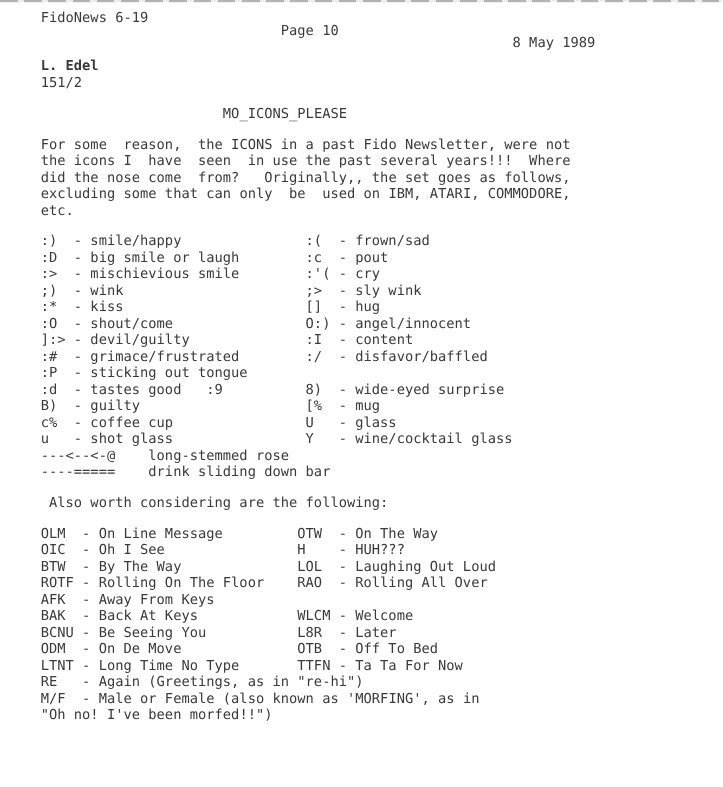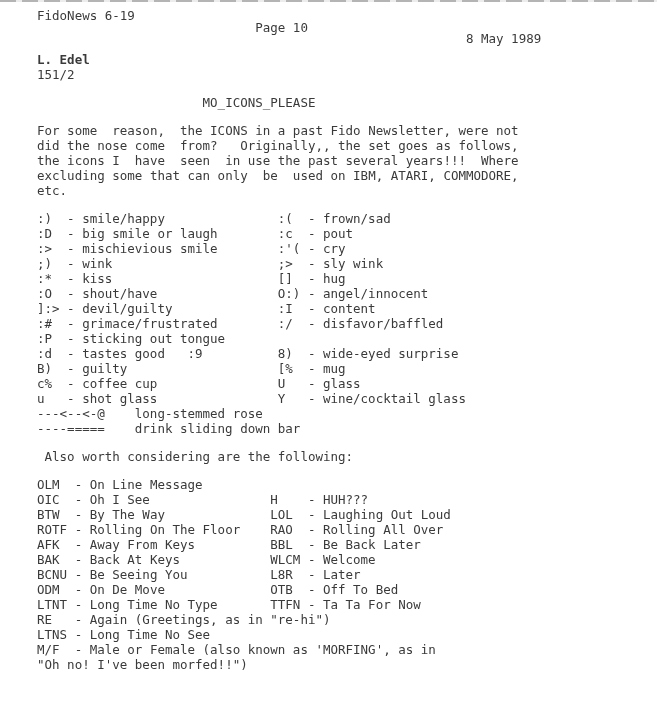--- a/index.html
+++ b/index.html
@@ -39,53 +39,52 @@
 <div class="doc">
 
   <div class="row"><span>FidoNews 6-19</span><span class="pos29">Page 10</span><span class="pos57">8 May 1989</span></div>
 
   <div class="line gap2">L. Edel</div>
   <div class="line">151/2</div>
 
   <div class="line gap1"><span class="indent22">MO_ICONS_PLEASE</span></div>
 
   <div class="line gap1">For some  reason,  the ICONS in a past Fido Newsletter, were not</div>
+  <div class="line">the icons I  have  seen  in use the past several years!!!  Where</div>
   <div class="line">did the nose come  from?   Originally,, the set goes as follows,</div>
-  <div class="line">the icons I  have  seen  in use the past several years!!!  Where</div>
   <div class="line">excluding some that can only  be  used on IBM, ATARI, COMMODORE,</div>
   <div class="line">etc.</div>
 
   <div class="row gap1"><span class="sym">:)</span><span class="dash">-</span><span class="desc">smile/happy</span><span class="rcol"><span class="sym">:(</span><span class="dash">-</span><span class="desc">frown/sad</span></span></div>
   <div class="row"><span class="sym">:D</span><span class="dash">-</span><span class="desc">big smile or laugh</span><span class="rcol"><span class="sym">:c</span><span class="dash">-</span><span class="desc">pout</span></span></div>
   <div class="row"><span class="sym">:&gt;</span><span class="dash">-</span><span class="desc">mischievious smile</span><span class="rcol"><span class="sym">:'(</span><span class="dash">-</span><span class="desc">cry</span></span></div>
   <div class="row"><span class="sym">;)</span><span class="dash">-</span><span class="desc">wink</span><span class="rcol"><span class="sym">;&gt;</span><span class="dash">-</span><span class="desc">sly wink</span></span></div>
   <div class="row"><span class="sym">:*</span><span class="dash">-</span><span class="desc">kiss</span><span class="rcol"><span class="sym">[]</span><span class="dash">-</span><span class="desc">hug</span></span></div>
-  <div class="row"><span class="sym">:O</span><span class="dash">-</span><span class="desc">shout/have</span><span class="rcol"><span class="sym">O:)</span><span class="dash">-</span><span class="desc">angel/innocent</span></span></div>
+  <div class="row"><span class="sym">:O</span><span class="dash">-</span><span class="desc">shout/come</span><span class="rcol"><span class="sym">O:)</span><span class="dash">-</span><span class="desc">angel/innocent</span></span></div>
   <div class="row"><span class="sym">]:&gt;</span><span class="dash">-</span><span class="desc">devil/guilty</span><span class="rcol"><span class="sym">:I</span><span class="dash">-</span><span class="desc">content</span></span></div>
   <div class="row"><span class="sym">:#</span><span class="dash">-</span><span class="desc">grimace/frustrated</span><span class="rcol"><span class="sym">:/</span><span class="dash">-</span><span class="desc">disfavor/baffled</span></span></div>
   <div class="row"><span class="sym">:P</span><span class="dash">-</span><span class="desc">sticking out tongue</span></div>
   <div class="row"><span class="sym">:d</span><span class="dash">-</span><span class="desc">tastes good   :9</span><span class="rcol"><span class="sym">8)</span><span class="dash">-</span><span class="desc">wide-eyed surprise</span></span></div>
   <div class="row"><span class="sym">B)</span><span class="dash">-</span><span class="desc">guilty</span><span class="rcol"><span class="sym">[%</span><span class="dash">-</span><span class="desc">mug</span></span></div>
   <div class="row"><span class="sym">c%</span><span class="dash">-</span><span class="desc">coffee cup</span><span class="rcol"><span class="sym">U</span><span class="dash">-</span><span class="desc">glass</span></span></div>
   <div class="row"><span class="sym">u</span><span class="dash">-</span><span class="desc">shot glass</span><span class="rcol"><span class="sym">Y</span><span class="dash">-</span><span class="desc">wine/cocktail glass</span></span></div>
 
   <div class="row"><span class="sym symW">---&lt;--&lt;-@</span><span class="desc">long-stemmed rose</span></div>
   <div class="row"><span class="sym symW">----=====</span><span class="desc">drink sliding down bar</span></div>
 
   <div class="line gap1"><span class="indent1">Also worth considering are the following:</span></div>
 
-  <div class="row gap1"><span class="sym sym5">OLM</span><span class="dash">-</span><span class="desc">On Line Message</span></div>
+  <div class="row gap1"><span class="sym sym5">OLM</span><span class="dash">-</span><span class="desc">On Line Message</span><span class="rcol rcol31"><span class="sym sym5">OTW</span><span class="dash">-</span><span class="desc">On The Way</span></span></div>
   <div class="row"><span class="sym sym5">OIC</span><span class="dash">-</span><span class="desc">Oh I See</span><span class="rcol rcol31"><span class="sym sym5">H</span><span class="dash">-</span><span class="desc">HUH???</span></span></div>
   <div class="row"><span class="sym sym5">BTW</span><span class="dash">-</span><span class="desc">By The Way</span><span class="rcol rcol31"><span class="sym sym5">LOL</span><span class="dash">-</span><span class="desc">Laughing Out Loud</span></span></div>
   <div class="row"><span class="sym sym5">ROTF</span><span class="dash">-</span><span class="desc">Rolling On The Floor</span><span class="rcol rcol31"><span class="sym sym5">RAO</span><span class="dash">-</span><span class="desc">Rolling All Over</span></span></div>
-  <div class="row"><span class="sym sym5">AFK</span><span class="dash">-</span><span class="desc">Away From Keys</span><span class="rcol rcol31"><span class="sym sym5">BBL</span><span class="dash">-</span><span class="desc">Be Back Later</span></span></div>
+  <div class="row"><span class="sym sym5">AFK</span><span class="dash">-</span><span class="desc">Away From Keys</span></div>
   <div class="row"><span class="sym sym5">BAK</span><span class="dash">-</span><span class="desc">Back At Keys</span><span class="rcol rcol31"><span class="sym sym5">WLCM</span><span class="dash">-</span><span class="desc">Welcome</span></span></div>
   <div class="row"><span class="sym sym5">BCNU</span><span class="dash">-</span><span class="desc">Be Seeing You</span><span class="rcol rcol31"><span class="sym sym5">L8R</span><span class="dash">-</span><span class="desc">Later</span></span></div>
   <div class="row"><span class="sym sym5">ODM</span><span class="dash">-</span><span class="desc">On De Move</span><span class="rcol rcol31"><span class="sym sym5">OTB</span><span class="dash">-</span><span class="desc">Off To Bed</span></span></div>
   <div class="row"><span class="sym sym5">LTNT</span><span class="dash">-</span><span class="desc">Long Time No Type</span><span class="rcol rcol31"><span class="sym sym5">TTFN</span><span class="dash">-</span><span class="desc">Ta Ta For Now</span></span></div>
 
   <div class="row"><span class="sym sym5">RE</span><span class="dash">-</span><span class="desc">Again (Greetings, as in "re-hi")</span></div>
-  <div class="row"><span class="sym sym5">LTNS</span><span class="dash">-</span><span class="desc">Long Time No See</span></div>
   <div class="row"><span class="sym sym5">M/F</span><span class="dash">-</span><span class="desc">Male or Female (also known as 'MORFING', as in</span></div>
 
   <div class="line">"Oh no! I've been morfed!!")</div>
 
 </div>
 
 </body></html>

